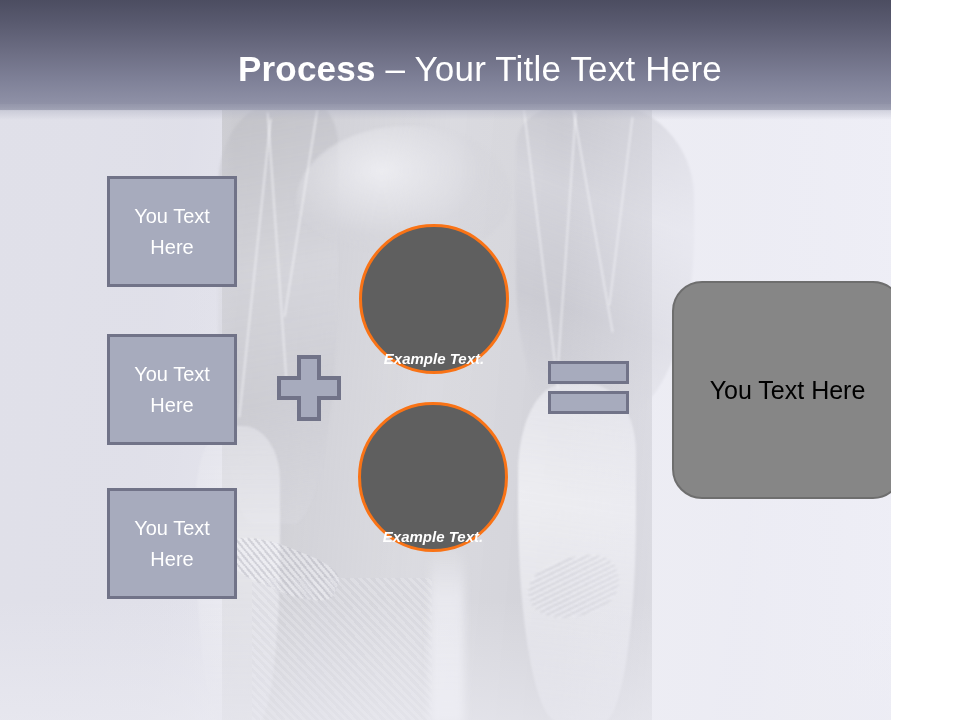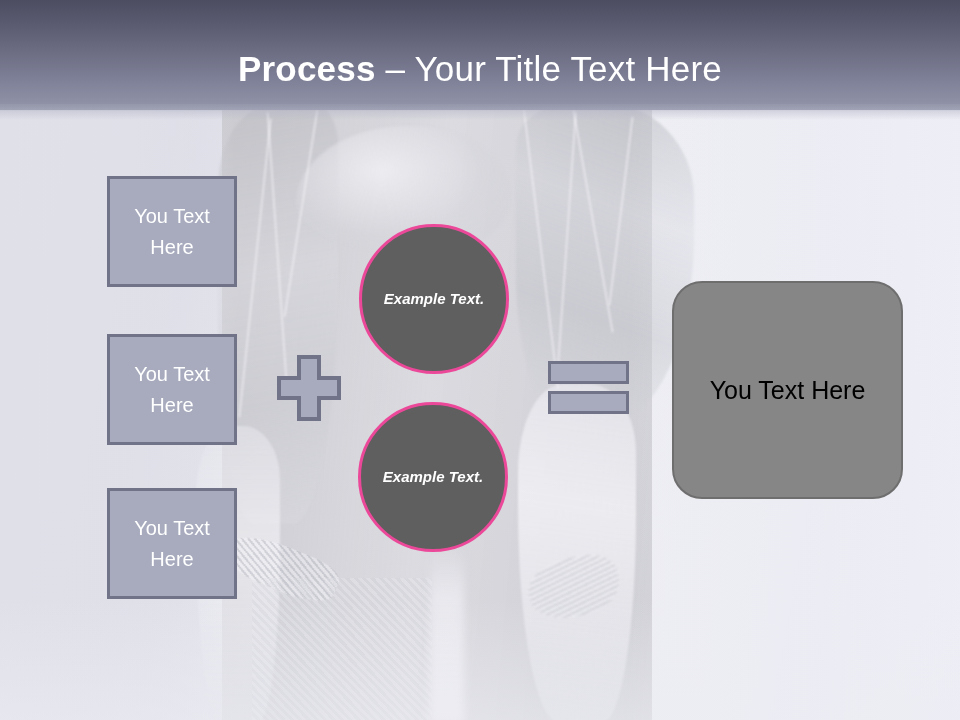--- a/index.html
+++ b/index.html
@@ -6,21 +6,21 @@
     margin: 0;
     padding: 0;
     background: #ffffff;
   }
   body {
     font-family: "Liberation Sans", sans-serif;
   }
 
   .slide {
     position: relative;
-    width: 960px;
+    width: 891px;
     height: 720px;
     overflow: hidden;
     background: #ec4899;
   }
 
   
   .bg-base {
     position: absolute;
     inset: 0;
     background:
@@ -261,26 +261,26 @@
     width: 64px; height: 66px;
   }
   .plus svg { display: block; }
 
   
   .circle {
     position: absolute;
     width: 150px; height: 150px;
     border-radius: 50%;
     background: #5f5f5f;
-    border: 3px solid #ec4899;
+    border: 3px solid #f97316;
     box-sizing: border-box;
     display: flex;
     flex-direction: column;
     align-items: center;
-    justify-content: center;
+    justify-content: flex-end;
     color: #ffffff;
     font-weight: bold;
     font-style: italic;
     font-size: 15px;
     line-height: 24px;
     text-align: center;
   }
   #circle-1 { left: 359px; top: 224px; }
   #circle-2 { left: 358px; top: 402px; }
 

